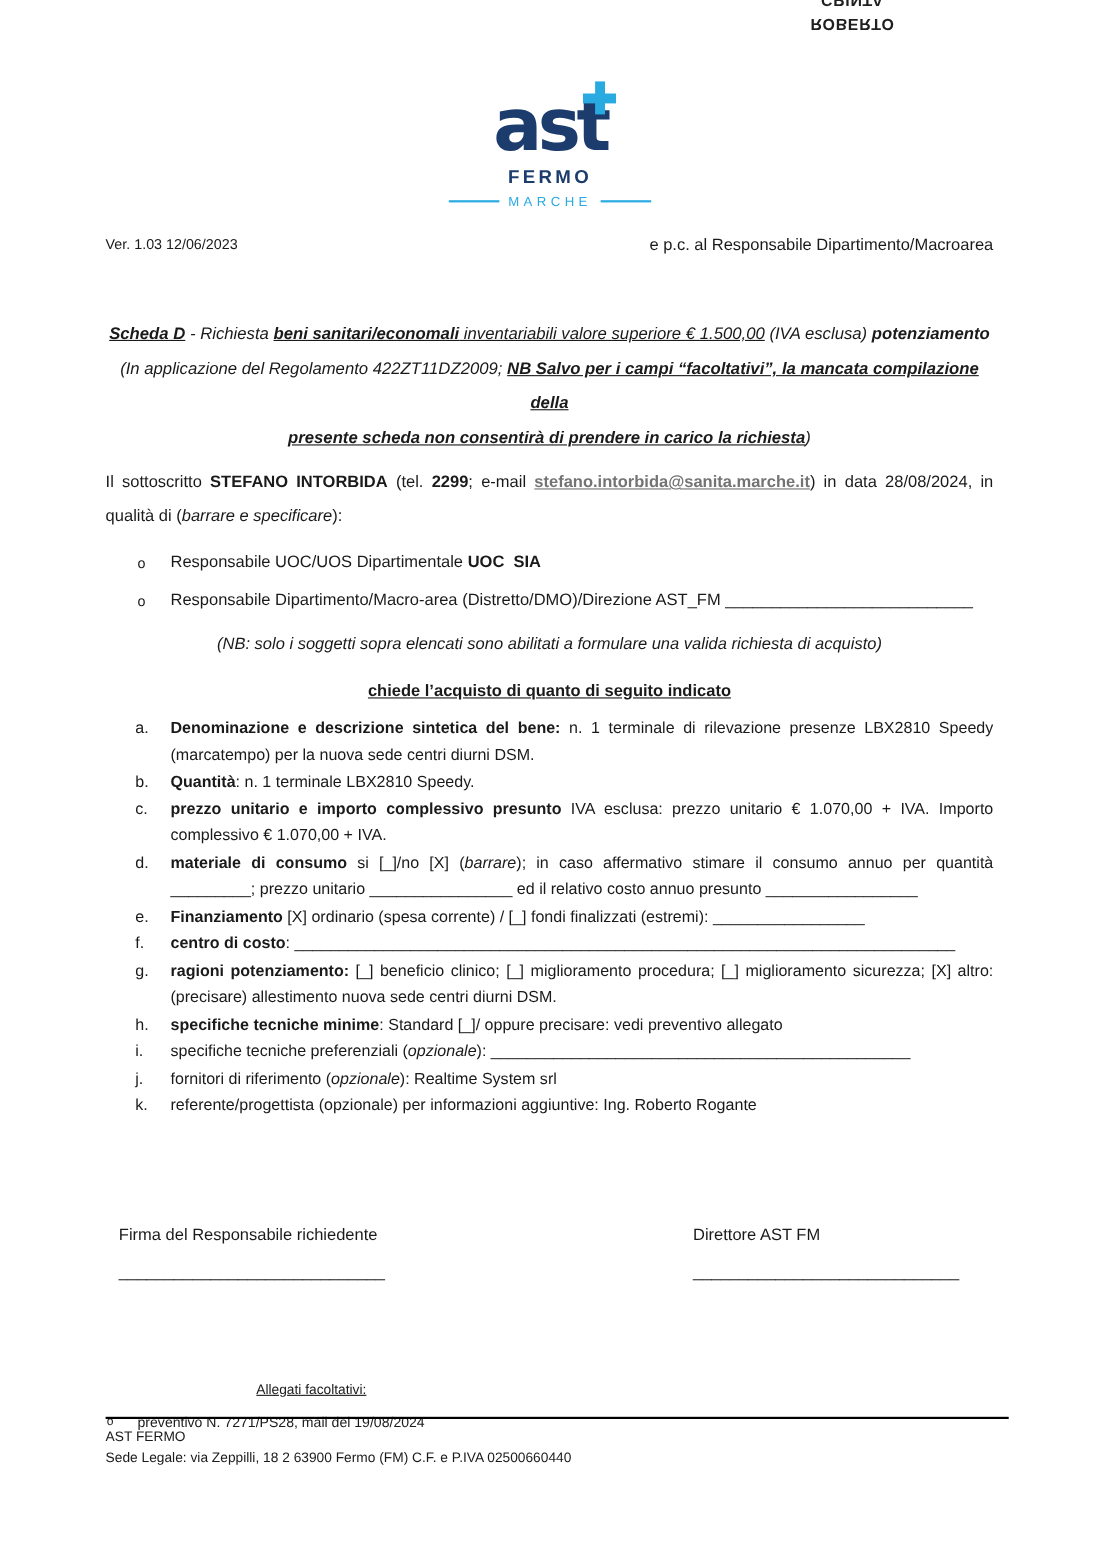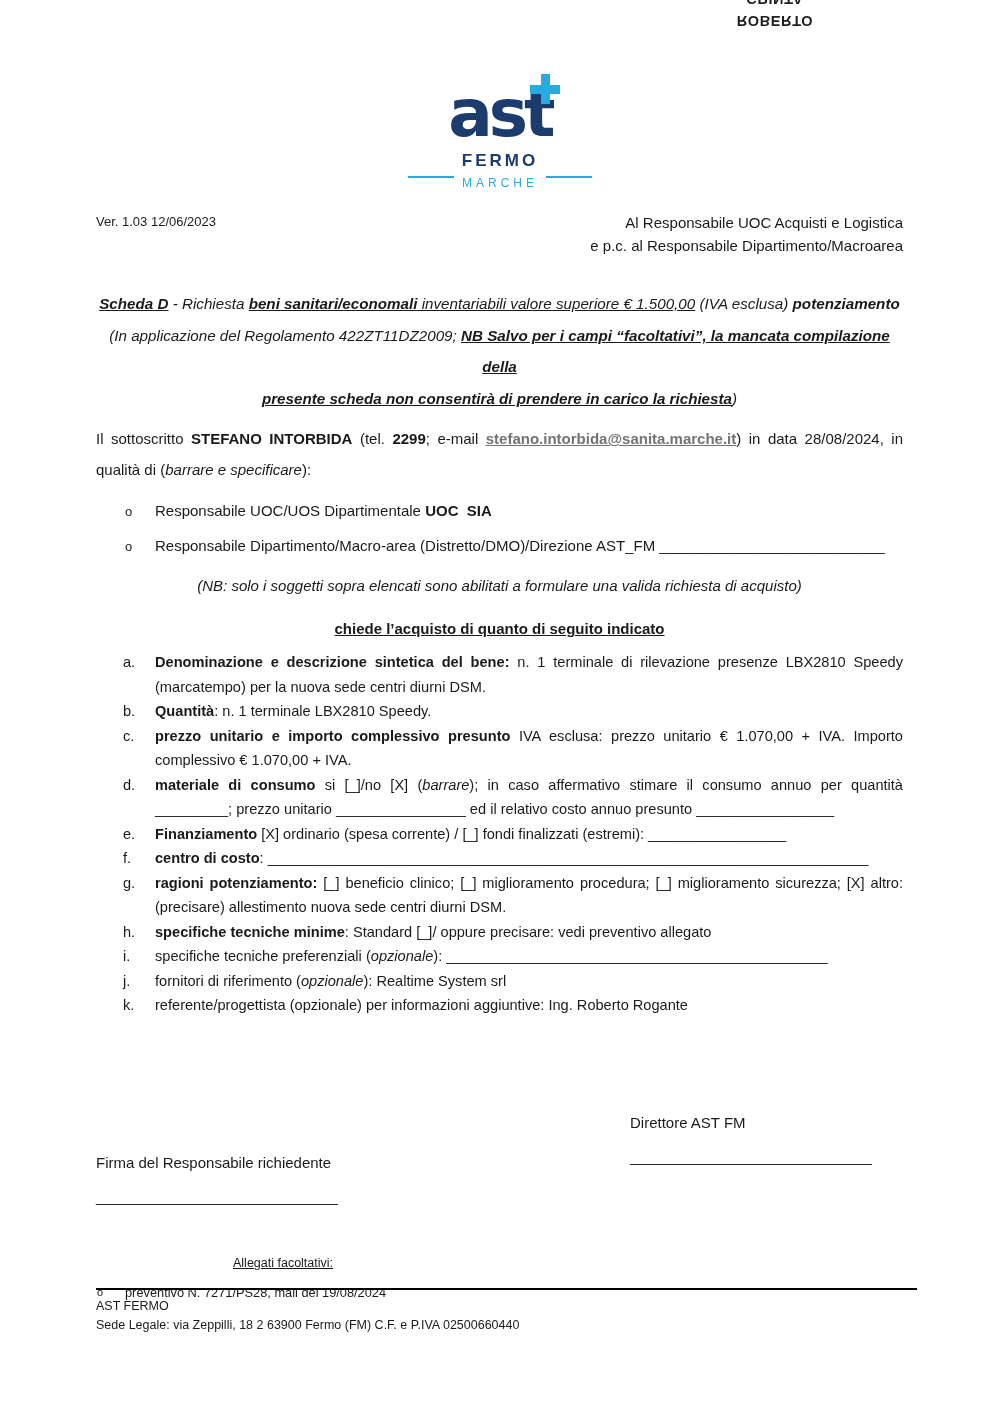--- a/index.html
+++ b/index.html
@@ -14,21 +14,21 @@
 
   
   .logo{margin:84px auto 12px;width:fit-content;text-align:center;}
   .logo-mark{position:relative;display:inline-block;line-height:.9;}
   .logo-word{font-family:"DejaVu Sans",sans-serif;font-weight:bold;font-size:66px;
              letter-spacing:-4px;color:#1b3c6d;}
   .logo-plus{position:absolute;top:-10px;right:-8px;width:30px;height:30px;}
   .logo-plus::before{content:"";position:absolute;left:11px;top:0;width:9px;height:30px;background:#29abe2;}
   .logo-plus::after{content:"";position:absolute;left:0;top:11px;width:30px;height:9px;background:#29abe2;}
   .logo-fermo{margin-top:8px;font-weight:bold;font-size:17px;letter-spacing:3px;color:#1b3c6d;}
-  .logo-marche{margin-top:5px;display:flex;justify-content:center;gap:8px;
+  .logo-marche{margin-top:5px;display:flex;align-items:center;justify-content:center;gap:8px;
                color:#29abe2;font-size:12px;letter-spacing:4px;}
   .logo-marche .rule{display:inline-block;width:46px;height:2px;background:#29abe2;}
 
   .header-row{position:relative;margin-top:22px;min-height:50px;}
   .version{position:absolute;left:0;top:2px;font-size:13px;}
   .addressees{text-align:right;font-size:15px;line-height:22.5px;}
 
   .title{margin-top:26px;text-align:center;font-style:italic;font-size:15.2px;line-height:31.5px;}
   .b{font-weight:bold;}
   .u{text-decoration:underline;}
@@ -43,21 +43,21 @@
   .bullet-glyph{position:absolute;left:29px;top:1px;font-size:13px;}
 
   .nb{text-align:center;font-style:italic;margin-top:20px;font-size:15px;}
   .chiede{text-align:center;font-weight:bold;text-decoration:underline;margin-top:26px;font-size:15px;}
 
   .items{margin-top:13px;}
   .li{position:relative;padding-left:59px;line-height:24.5px;text-align:justify;}
   .li .marker{position:absolute;left:27px;top:0;text-align:left;}
 
   .sig-row{position:relative;margin-top:96px;height:84px;font-size:15px;}
-  .sig-left{position:absolute;left:0;top:0;margin-top:40px;}
+  .sig-left{position:absolute;left:12px;top:0;}
   .sig-right{position:absolute;left:534px;top:0;}
   .sig-line{margin-top:17px;}
 
   .allegati{margin-top:58px;}
   .allegati-heading{margin-left:137px;font-size:12.5px;text-decoration:underline;}
   .allegati-item{position:relative;padding-left:29px;margin-top:15px;font-size:12.8px;}
   .allegati-item .bullet-glyph{left:1px;top:1px;font-size:11px;}
 
   .footer{position:absolute;left:96px;right:83px;top:1288px;border-top:2px solid #000;
           padding-top:7px;font-size:12.5px;line-height:18.5px;}
@@ -83,21 +83,20 @@
       <span>MARCHE</span>
       <span class="rule"></span>
     </div>
   </div>
 
   <div class="content">
 
     <div class="header-row">
       <span class="version">Ver. 1.03 12/06/2023</span>
       <div class="addressees">
-        <div>Al Responsabile UOC Acquisti e Logistica</div>
         <div>e p.c. al Responsabile Dipartimento/Macroarea</div>
       </div>
     </div>
 
     <div class="title">
       <div><span class="b u">Scheda D</span><span> - Richiesta </span><span class="b u">beni sanitari/economali</span><span class="u"> inventariabili valore superiore € 1.500,00</span><span> (IVA esclusa) </span><span class="b">potenziamento</span></div>
       <div><span>(In applicazione del Regolamento 422ZT11DZ2009; </span><span class="b u">NB Salvo per i campi “facoltativi”, la mancata compilazione della</span></div>
       <div><span class="b u">presente scheda non consentirà di prendere in carico la richiesta</span><span>)</span></div>
     </div>
 

